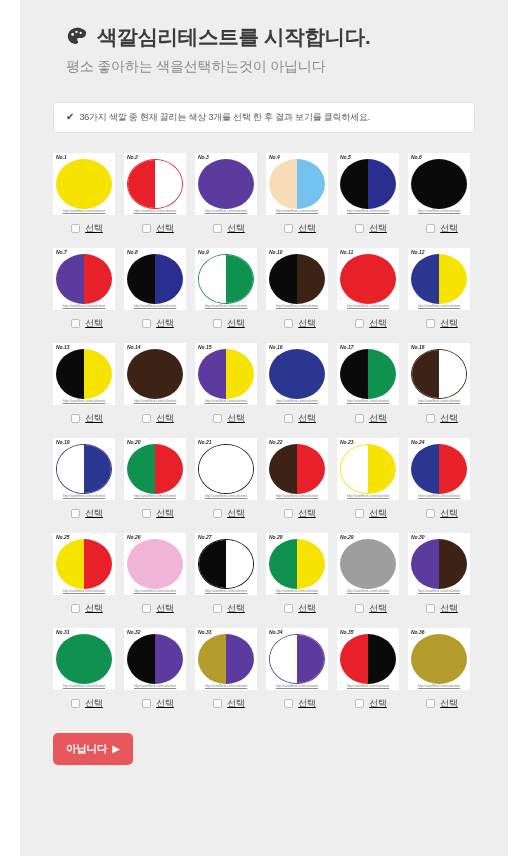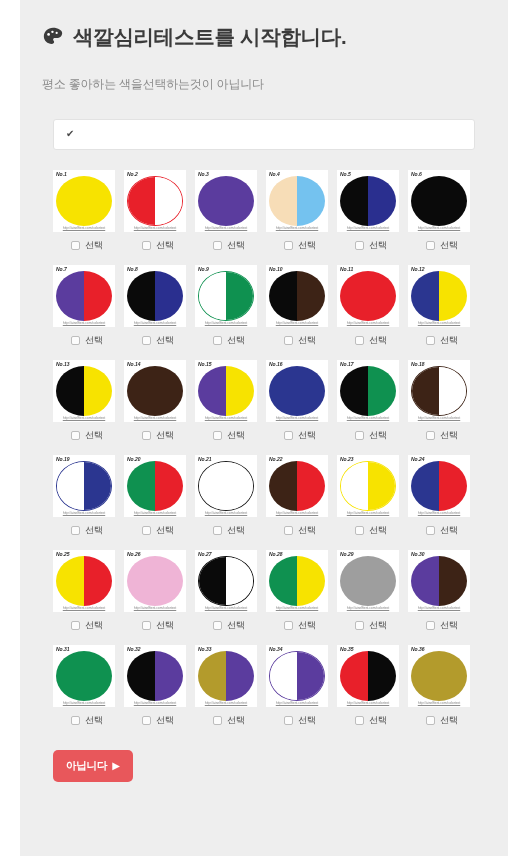--- a/index.html
+++ b/index.html
@@ -17,21 +17,21 @@
   .page {
     position: absolute;
     left: 20px;
     top: 0;
     width: 488px;
     height: 856px;
     background: #eeeeee;
     box-sizing: border-box;
   }
   .header {
-    padding: 26px 0 0 22px;
+    padding: 26px 0 0 46px;
   }
   .title-row {
     display: flex;
     align-items: center;
     gap: 9px;
   }
   .palette-icon {
     width: 22px;
     height: 22px;
     flex: 0 0 auto;
@@ -39,22 +39,22 @@
   }
   .page-title {
     font-size: 20.5px;
     font-weight: bold;
     color: #3b3b3b;
     letter-spacing: -0.3px;
     line-height: 1.1;
     white-space: nowrap;
   }
   .subtitle {
-    margin-top: 27px;
-    font-size: 12px;
+    margin-top: 9px;
+    font-size: 14px;
     color: #8a8a8a;
     letter-spacing: -0.2px;
   }
   .notice {
     margin: 26px 33px 0 33px;
     background: #ffffff;
     border: 1px solid #e2e2e2;
     border-radius: 3px;
     height: 31px;
     display: flex;
@@ -76,20 +76,21 @@
   .grid {
     margin: 20px 0 0 0;
     padding: 0 33px;
     display: grid;
     grid-template-columns: repeat(6, 62px);
     gap: 13px 9px;
     justify-content: start;
   }
   .cell {
     width: 68px;
+    text-decoration: underline;
   }
   .card {
     width: 62px;
     height: 62px;
     background: #ffffff;
     position: relative;
     box-sizing: border-box;
     overflow: hidden;
   }
   .card-no {
@@ -188,20 +189,21 @@
         <circle cx="11.4" cy="6.4" r="1.3" fill="#ffffff"></circle>
         <circle cx="16" cy="7.6" r="1.2" fill="#ffffff"></circle>
       </svg>
       <div class="page-title">색깔심리테스트를 시작합니다.</div>
     </div>
     <div class="subtitle">평소 좋아하는 색을선택하는것이 아닙니다</div>
   </div>
 
   <div class="notice">
     <span class="notice-check">✔</span>
+    <span class="notice-text">36가지 색깔 중 현재 끌리는 색상 3개를 선택 한 후 결과 보기를 클릭하세요.</span>
   </div>
 
   <div class="grid" id="color-grid">
       <div class="cell">
         <div class="card">
           <div class="card-no">No.1</div>
           <div class="swatch">
             <div class="half" style="background: rgb(247, 227, 0);"></div>
             <div class="half" style="background: rgb(247, 227, 0);"></div>
           </div>

